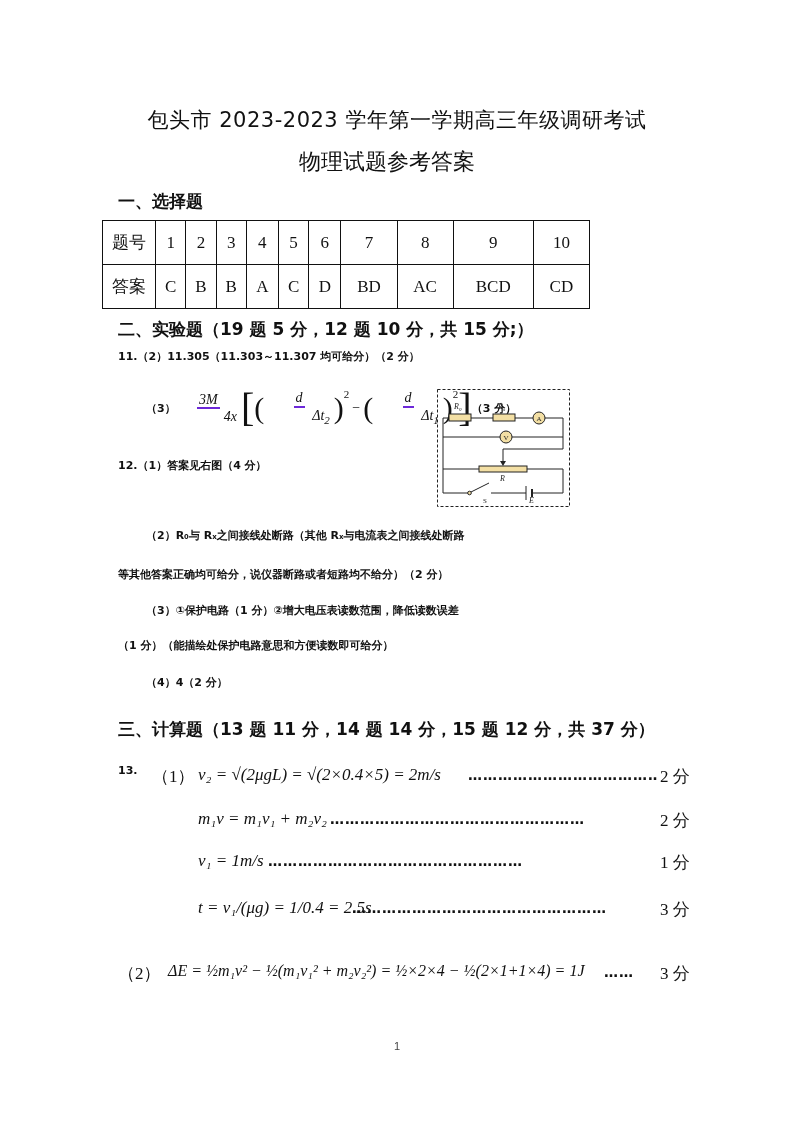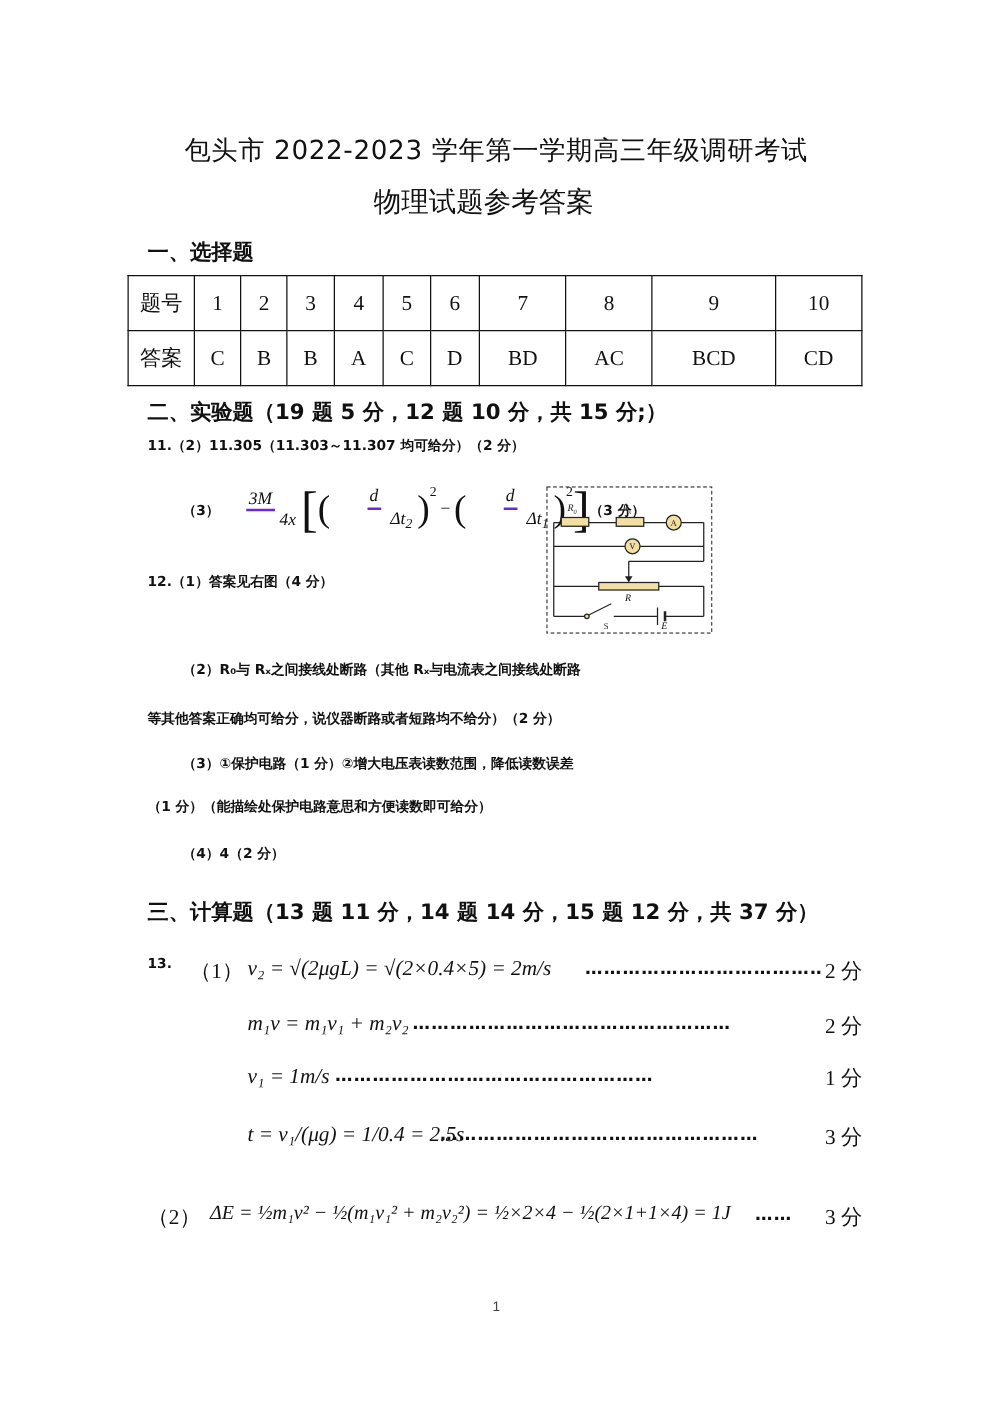--- a/index.html
+++ b/index.html
@@ -2,39 +2,39 @@
 <html><head>
 <meta charset="utf-8">
 <style>
   html, body { margin:0; padding:0; background:#ffffff; }
   body { width:794px; height:1123px; position:relative; overflow:hidden; color:#111; font-family:"DejaVu Serif", serif; }
   .abs { position:absolute; }
   .title1 { left:0; width:794px; top:106px; text-align:center; font-size:21px; font-family:"DejaVu Sans", sans-serif; letter-spacing:0.5px; }
   .title2 { left:0; width:734px; top:147px; text-align:center; font-size:22px; font-family:Liberation Sans, sans-serif;padding-left:20px; }
   .sec { font-family:"DejaVu Sans", sans-serif; font-weight:bold; font-size:17px; }
   .bold { font-family:"DejaVu Sans", sans-serif; font-weight:bold; font-size:11px; }
-  table.ans { position:absolute; left:102px; top:220px; border-collapse:collapse; width:588px; }
+  table.ans { position:absolute; left:102px; top:220px; border-collapse:collapse; width:488px; }
   table.ans td { border:1.5px solid #111; height:41px; text-align:center; font-family:"Liberation Serif", serif; font-size:17px; }
   table.ans td.lab { width:50px; font-family:"DejaVu Sans", sans-serif; font-size:17px; }
   .math { font-family:"Liberation Serif", serif; font-size:17px; }
   .it { font-style:italic; }
   .frac { display:inline-flex; flex-direction:column; align-items:center; vertical-align:middle; margin:0 2px; }
   .frac .num { border-bottom:2px solid #6d28d9; padding:0 2px; line-height:1.1; }
   .frac .den { padding:0 2px; line-height:1.1;margin-left:44px; }
   .dots { letter-spacing:1px; font-weight:bold; font-family:"DejaVu Sans", sans-serif; font-size:14px; }
   .line { white-space:nowrap; }
   .pts { font-family:"Liberation Serif", serif; font-size:17px; }
   .circuit { left:437px; top:389px; width:133px; height:118px; }
   .pagenum { left:0; width:794px; top:1040px; text-align:center; font-size:11px; color:#444; font-family:"Liberation Sans", sans-serif; }
   sub, sup { font-size:11px; }
 </style>
 </head>
 <body>
 
-<div class="abs title1">包头市 2022-2023 学年第一学期高三年级调研考试</div>
+<div class="abs title1">包头市 2023-2023 学年第一学期高三年级调研考试</div>
 <div class="abs title2">物理试题参考答案</div>
 
 <div class="abs sec" style="left:118px;top:190px;">一、选择题</div>
 
 <table class="ans">
   <tbody>
       <tr>
     <td class="lab">题号</td>
     <td>1</td>
     <td>2</td>

